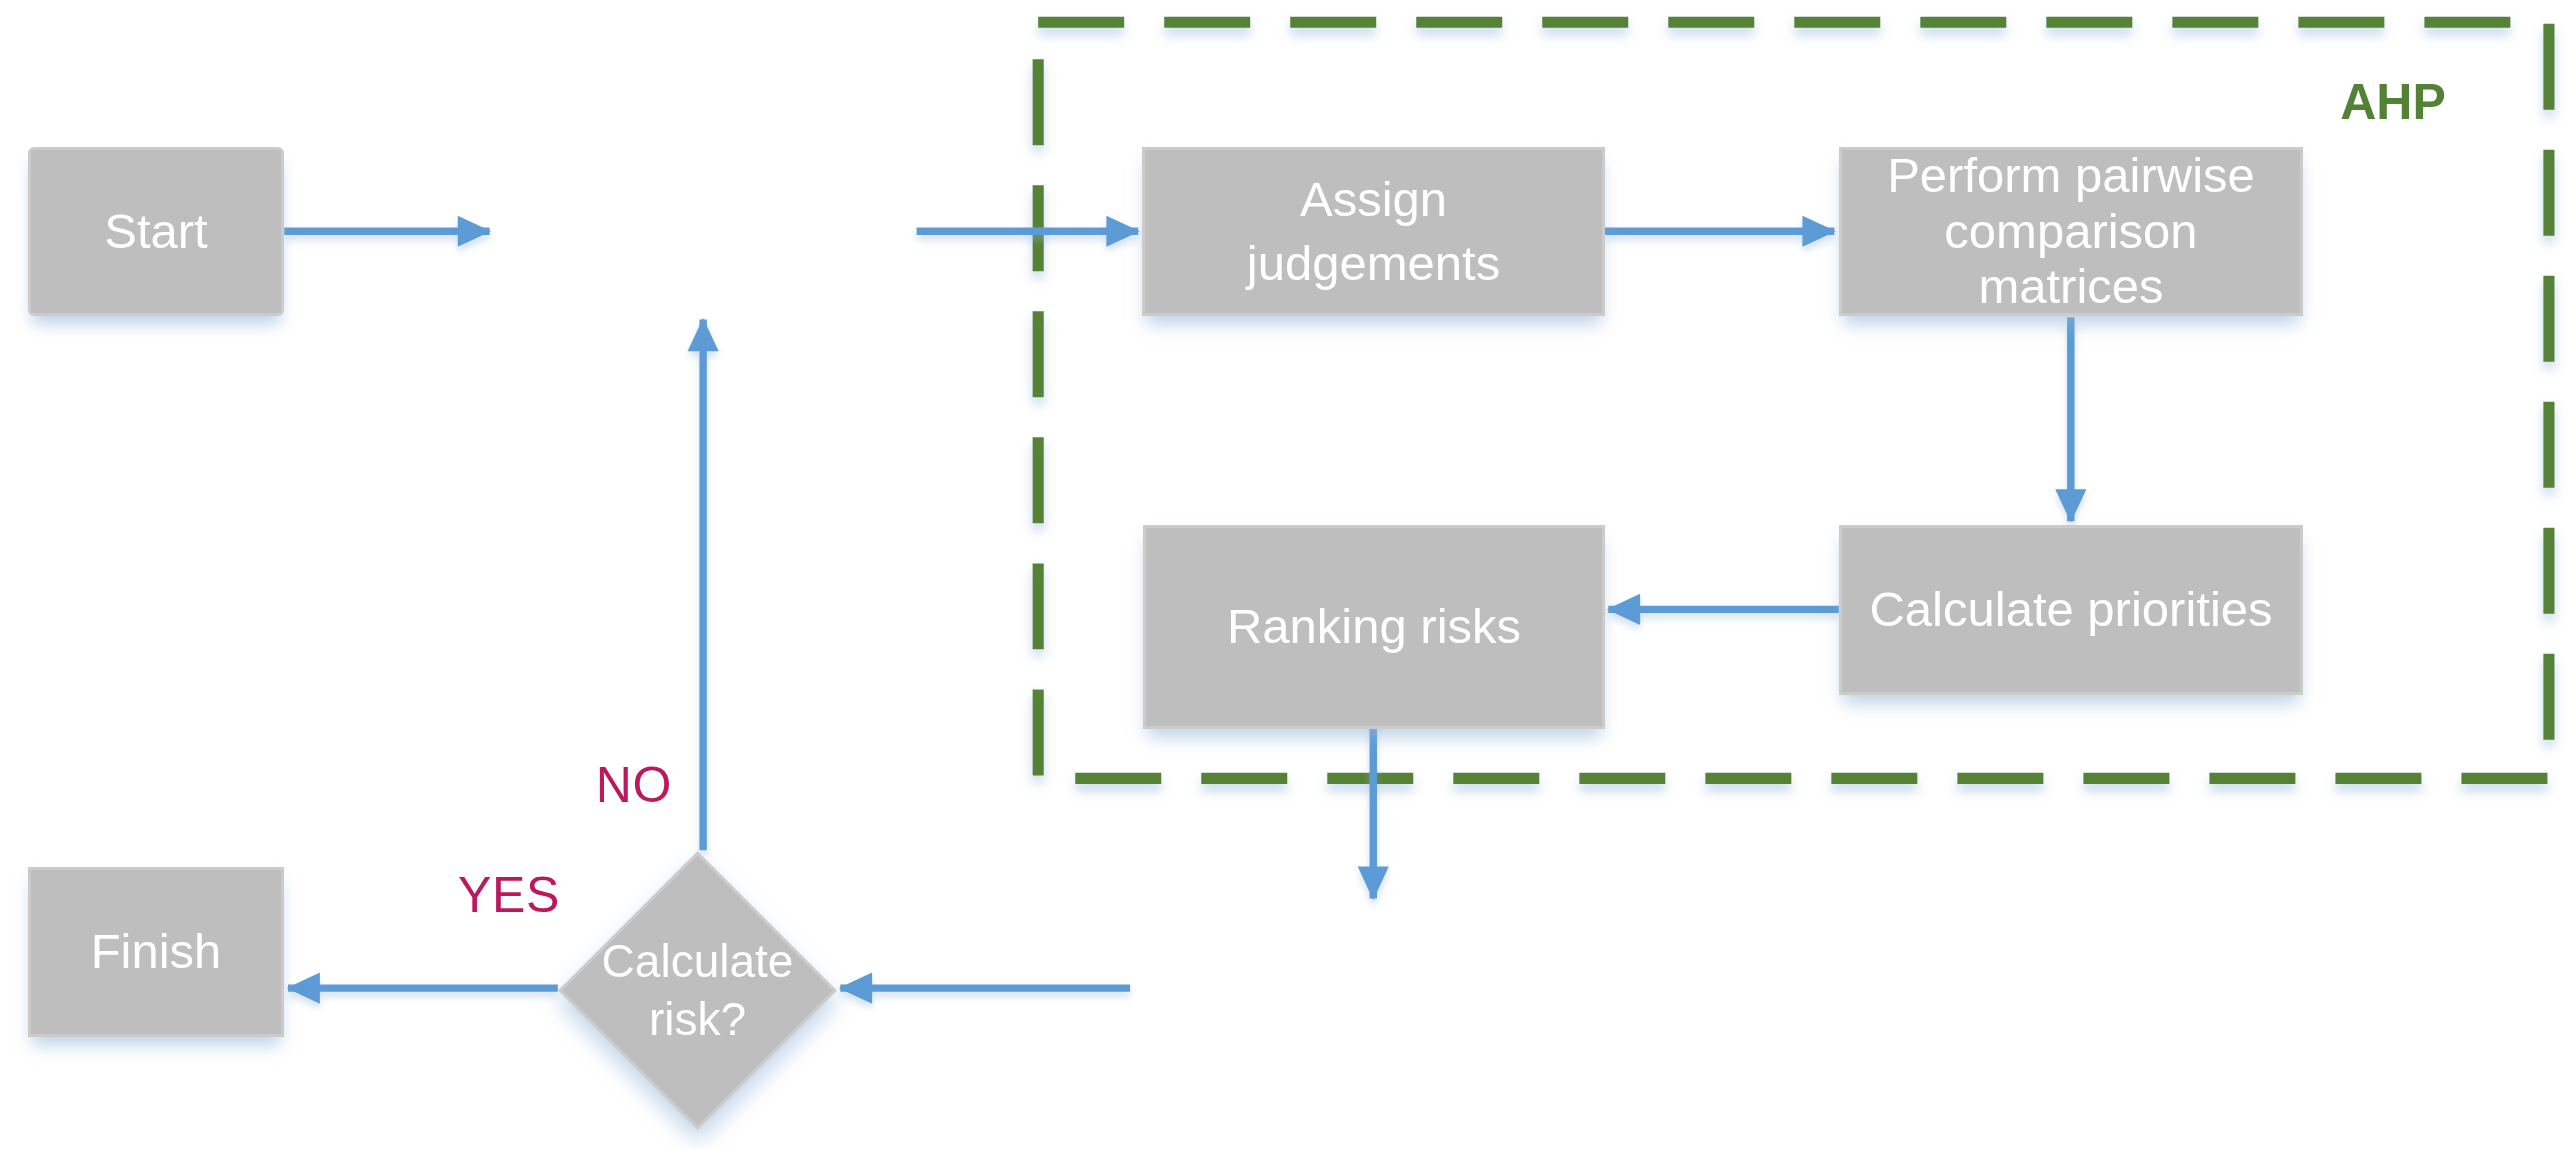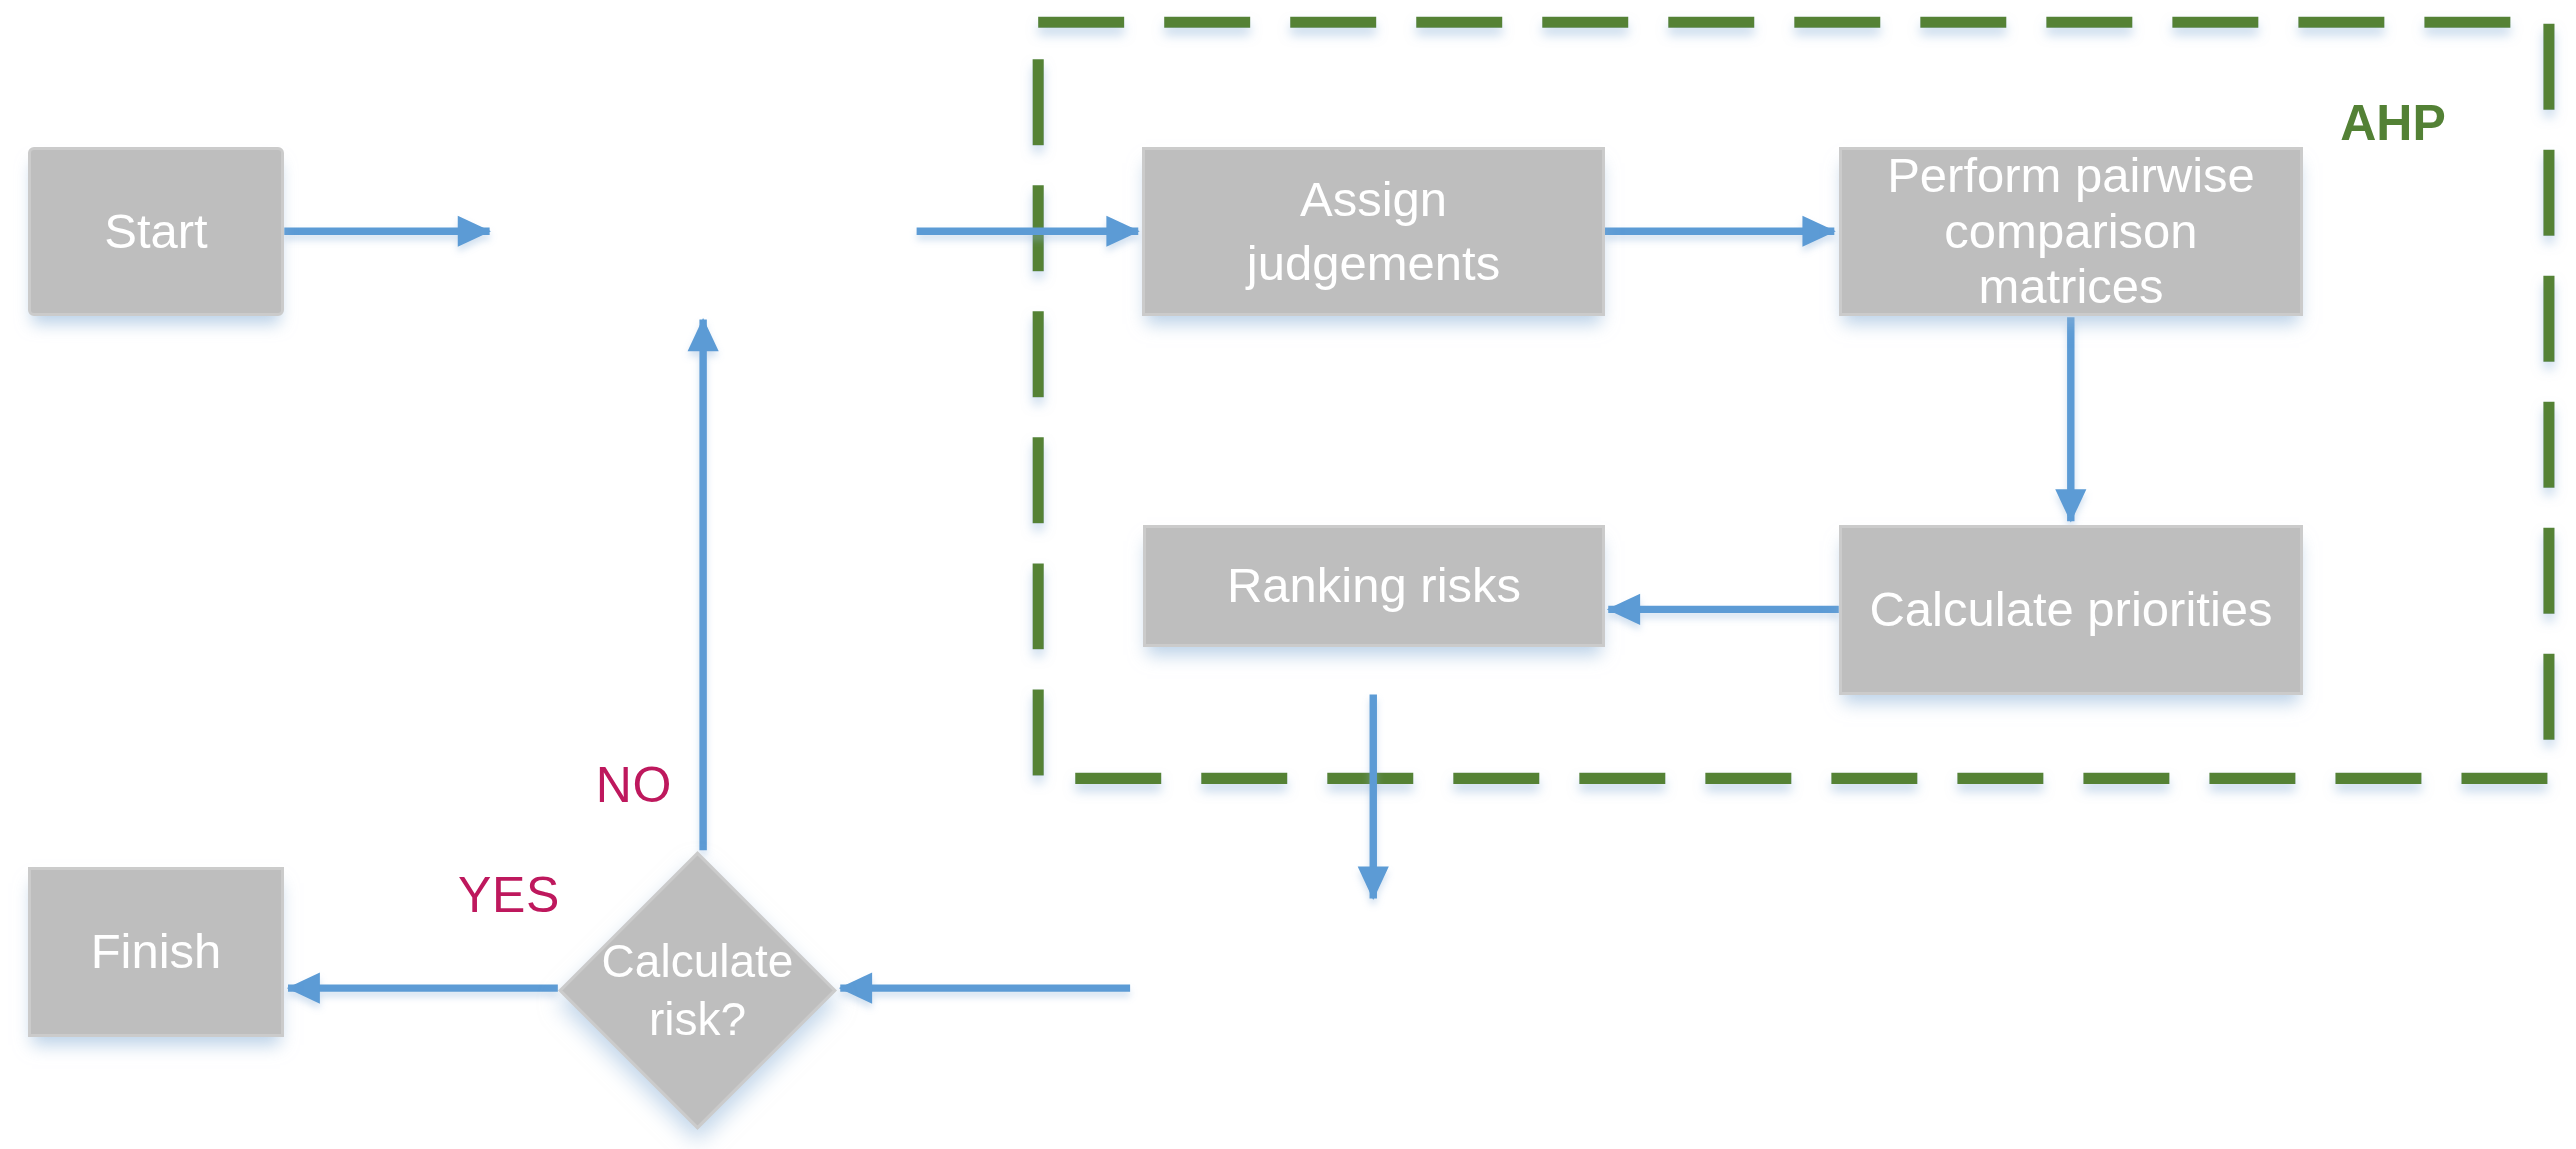--- a/index.html
+++ b/index.html
@@ -79,21 +79,20 @@
     letter-spacing: 0.7px;
     white-space: nowrap;
   }
   .group-label {
     position: absolute;
     transform: translate(-50%, -50%);
     color: #538135;
     font-size: 50px;
     font-weight: bold;
     white-space: nowrap;
-    margin-top: 21px;
   }
 </style>
 </head>
 <body>
 
 <div id="canvas">
 
   <svg id="connector-layer" width="2576" height="1149" viewBox="0 0 3474 1550">
     <defs>
       <marker id="ah" viewBox="0 0 46 44" refX="44" refY="22" markerWidth="46" markerHeight="44" markerUnits="userSpaceOnUse" orient="auto">
@@ -135,21 +134,21 @@
   <div class="node node--tight" style="left:1839px; top:147px; width:464px; height:169px;">
     <span>Perform pairwise
 comparison
 matrices</span>
   </div>
 
   <div class="node" style="left:1839px; top:525px; width:464px; height:170px;">
     <span>Calculate priorities</span>
   </div>
 
-  <div class="node" style="left:1143px; top:525px; width:462px; height:122px;">
+  <div class="node" style="left:1143px; top:525px; width:462px; height:204px;">
     <span>Ranking risks</span>
   </div>
 
 
   <div class="node" style="left:28px; top:867px; width:256px; height:170px;">
     <span>Finish</span>
   </div>
 
   <div class="diamond-wrap">
     <div class="diamond-outer">

